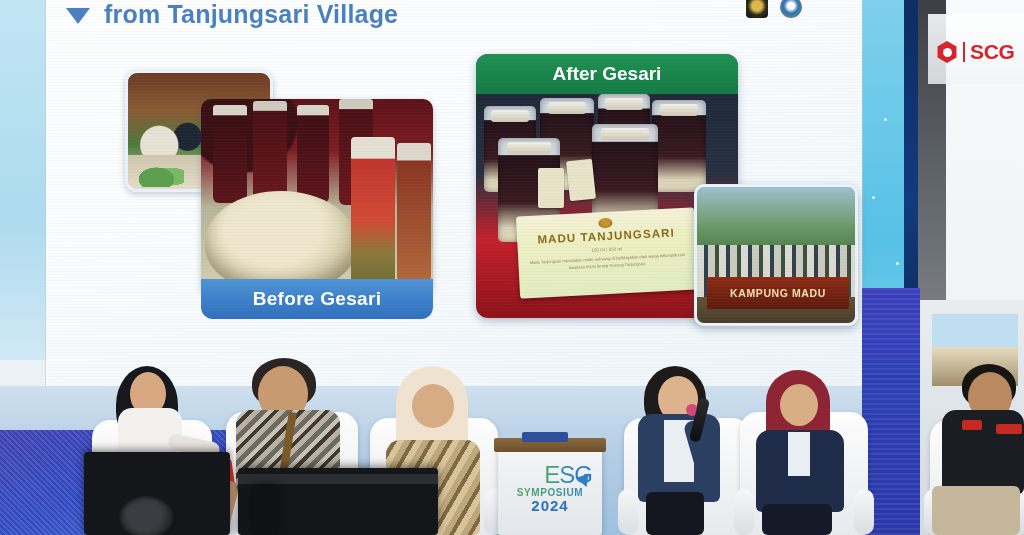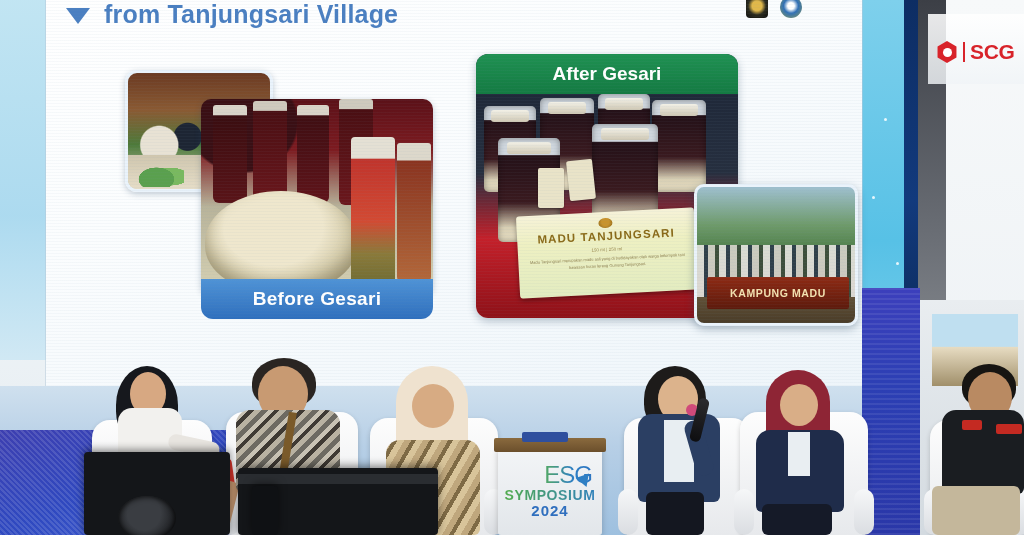--- a/index.html
+++ b/index.html
@@ -240,21 +240,21 @@
     border-radius:3px; box-shadow:0 2px 6px rgba(0,0,0,.22); }
   .podium-top { position:absolute; left:-4px; top:-10px; width:112px; height:14px;
     background:linear-gradient(180deg,#8a6a3e,#6b4f2c); border-radius:2px; }
   .podium-obj { position:absolute; left:24px; top:-16px; width:46px; height:10px;
     background:#2f4f9e; border-radius:2px; }
   .esg-logo { position:absolute; left:0; right:0; top:16px; text-align:center; }
   .esg-main { font-size:24px; font-weight:normal; line-height:.95;
     background:linear-gradient(90deg,#3fa535 0%,#5bb24a 38%,#2f7fc4 72%,#2a6fc0 100%);
     -webkit-background-clip:text; background-clip:text; color:transparent;
     letter-spacing:-1px;padding-left:36px; }
-  .esg-sub { font-size:14px; font-weight:bold; letter-spacing:.6px;
+  .esg-sub { font-size:10px; font-weight:bold; letter-spacing:.6px;
     background:linear-gradient(90deg,#55ae45,#2f7fc4);
     -webkit-background-clip:text; background-clip:text; color:transparent; }
   .esg-year { font-size:15px; font-weight:bold; color:#2f6fbe; letter-spacing:1px; margin-top:-1px;}
   .esg-arrow { position:absolute; right:10px; top:8px; width:0;height:0;
     border-left:7px solid transparent;border-right:7px solid transparent;
     border-bottom:12px solid #2f7fc4; transform:rotate(40deg); }
 
   
   .rig { position:absolute; background:#141619; border-radius:4px;
          box-shadow:0 -2px 8px rgba(0,0,0,.5); }

